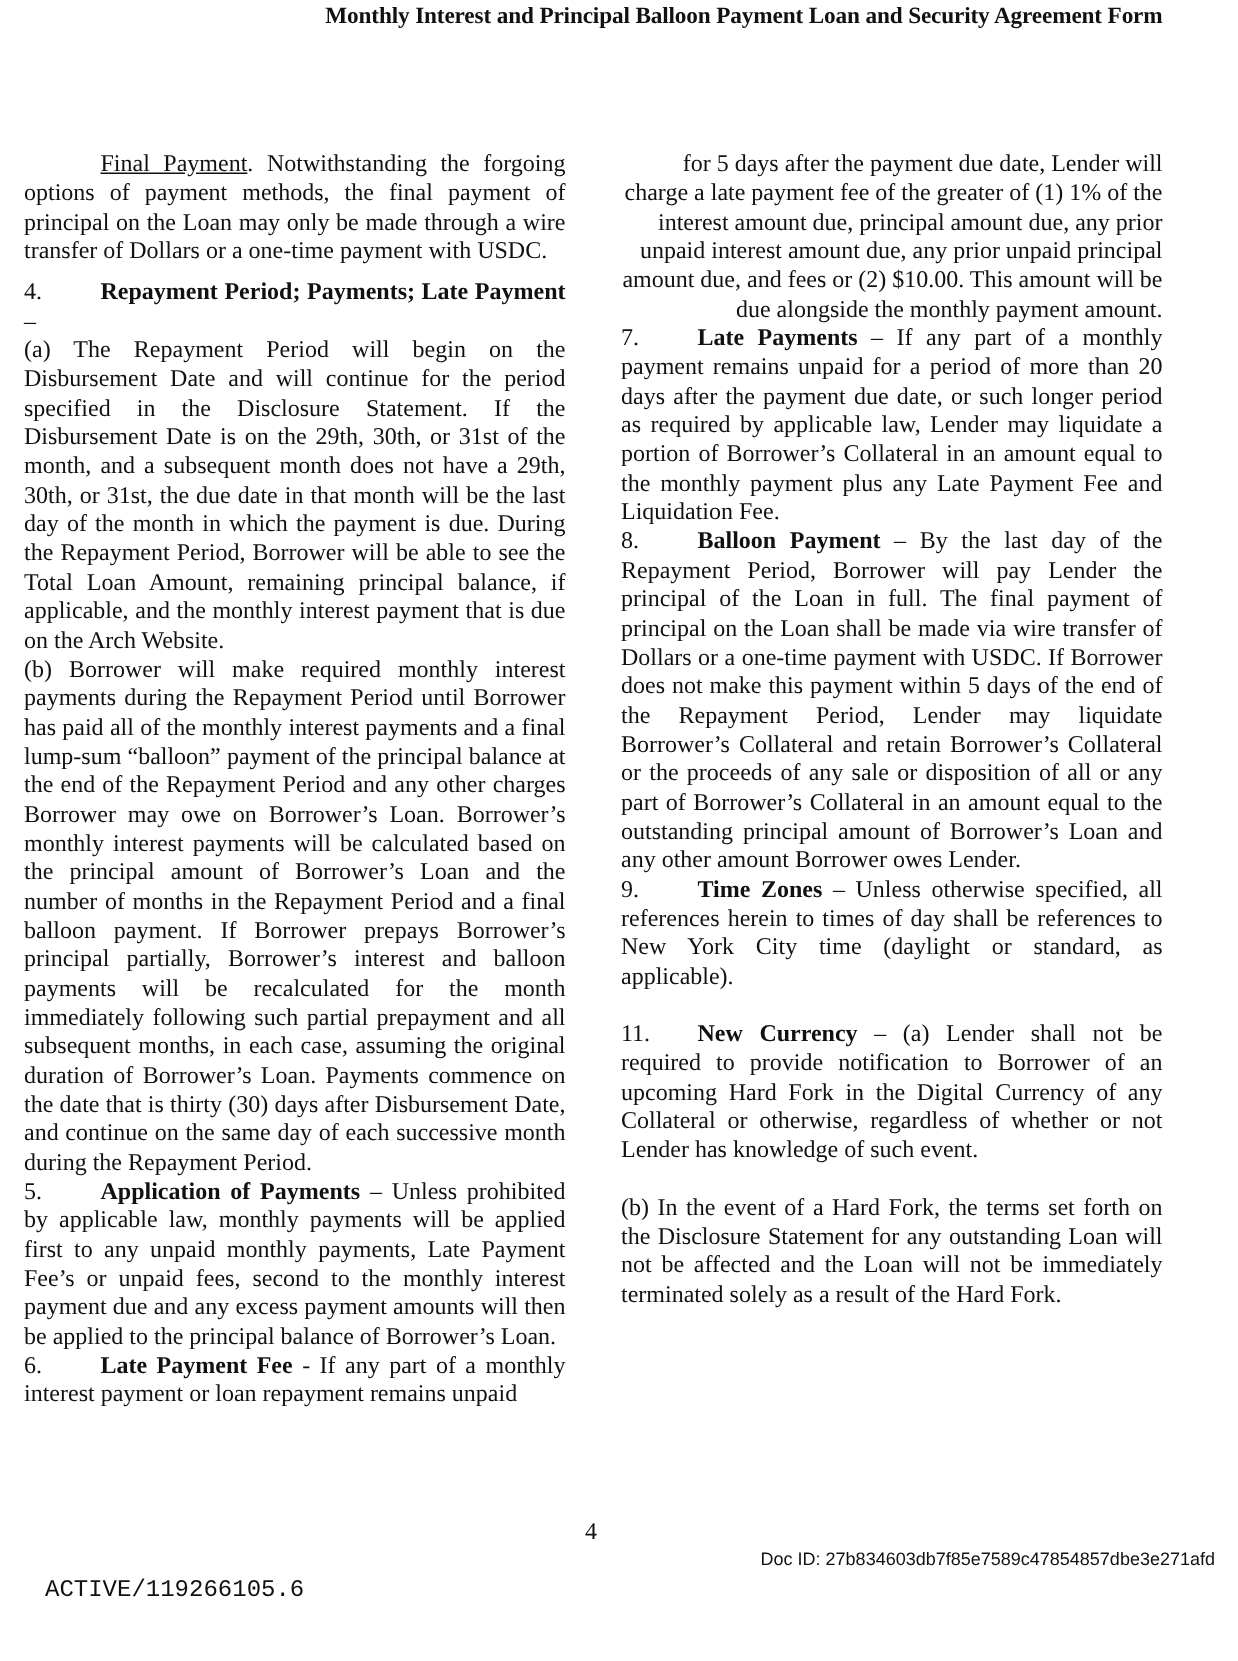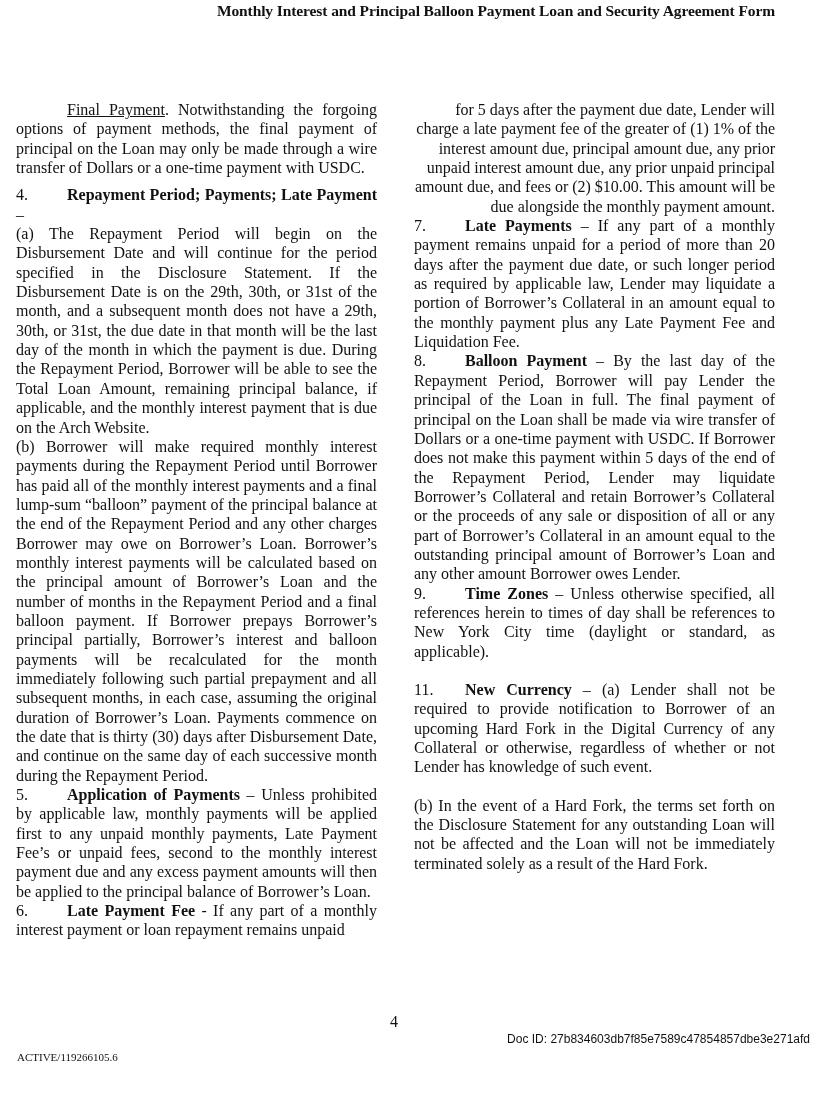--- a/index.html
+++ b/index.html
@@ -9,21 +9,21 @@
   .col.left { left: 16px; }
   .col.right { left: 414px; }
   .col p { margin: 0; }
   .gap-small { margin-top: 8px !important; }
   .gap-para { margin-top: 19px !important; }
   .indent-first { text-indent: 51px; }
   .num { display: inline-block; width: 51px; text-indent: 0; }
   b { font-weight: bold; }
   u { text-decoration: underline; }
   .page-number { position: absolute; top: 1013px; left: 390px; font-size: 16px; }
-  .footer-active { position: absolute; top: 1051px; left: 17px; font-family: Liberation Serif, serif; font-size: 11px; }
+  .footer-active { position: absolute; top: 1051px; left: 30px; font-family: Liberation Mono, monospace; font-size: 16px; }
   .footer-docid { position: absolute; top: 1032px; right: 15px; font-family: Liberation Sans, sans-serif; font-size: 12px; }
 </style>
 </head>
 <body>
 
 <div class="header-title">Monthly Interest and Principal Balloon Payment Loan and Security Agreement Form</div>
 
 <div class="col left">
   <p class="indent-first"><u>Final Payment</u><span>. Notwithstanding the forgoing options of payment methods, the final payment of principal on the Loan may only be made through a wire transfer of Dollars or a one-time payment with USDC.</span></p>
 

